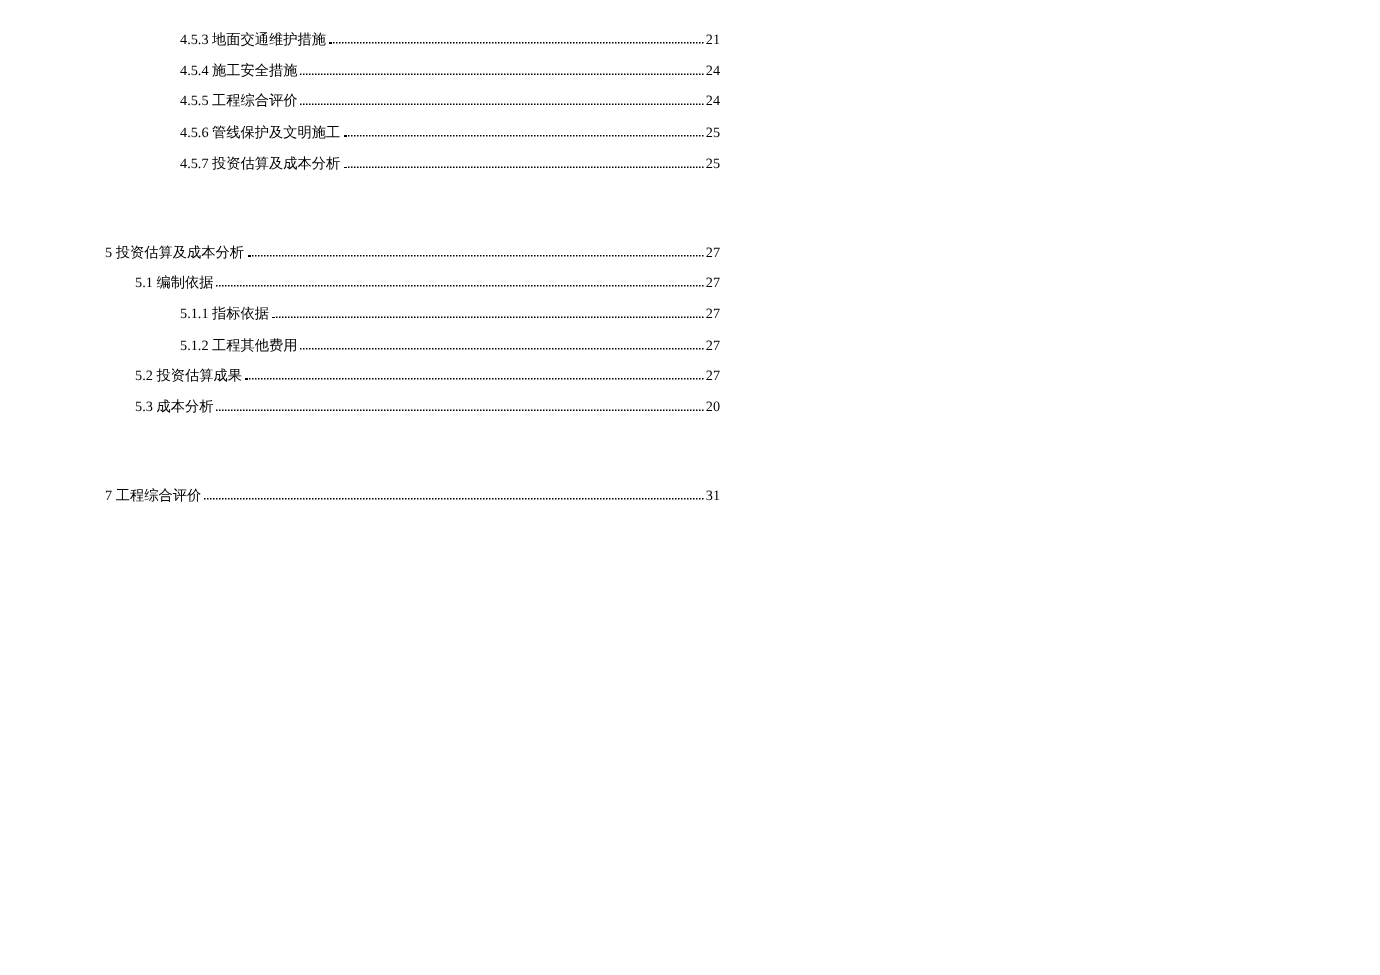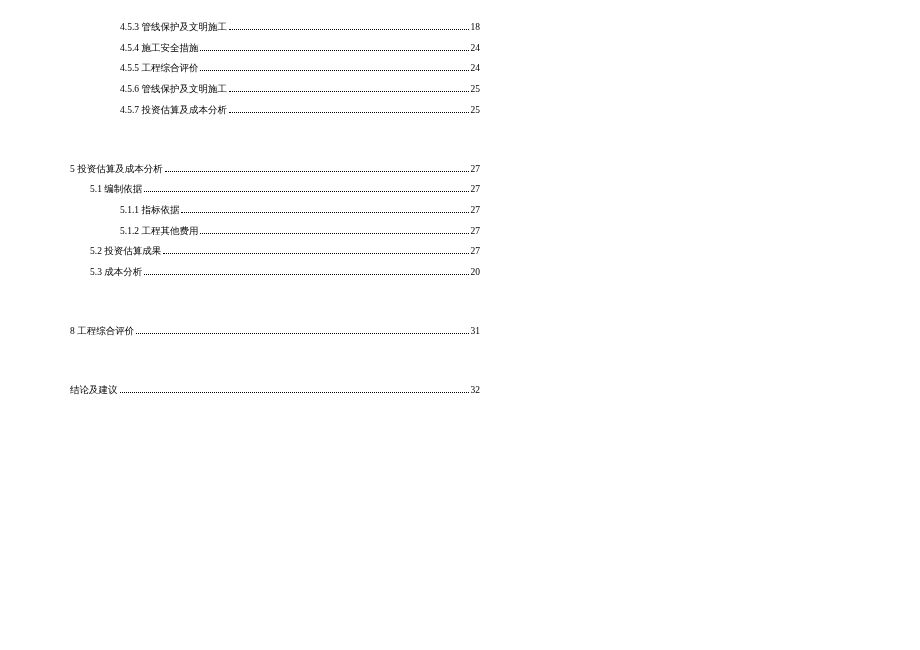--- a/index.html
+++ b/index.html
@@ -72,23 +72,23 @@
   }
 </style>
 </head>
 <body>
 
 <div class="page">
 
 
   <div class="toc" id="toc">
       <div class="toc-row lvl2">
-        <span class="toc-label">4.5.3 管线保护及文明施工</span>
+        <span class="toc-label">4.5.3 地面交通维护措施</span>
         <span class="toc-dots"></span>
-        <span class="toc-page">18</span>
+        <span class="toc-page">21</span>
       </div>
       <div class="toc-row lvl2">
         <span class="toc-label">4.5.4 施工安全措施</span>
         <span class="toc-dots"></span>
         <span class="toc-page">24</span>
       </div>
       <div class="toc-row lvl2">
         <span class="toc-label">4.5.5 工程综合评价</span>
         <span class="toc-dots"></span>
         <span class="toc-page">24</span>
@@ -127,25 +127,20 @@
         <span class="toc-label">5.2 投资估算成果</span>
         <span class="toc-dots"></span>
         <span class="toc-page">27</span>
       </div>
       <div class="toc-row lvl1">
         <span class="toc-label">5.3 成本分析</span>
         <span class="toc-dots"></span>
         <span class="toc-page">20</span>
       </div>
       <div class="toc-row lvl0">
-        <span class="toc-label">8 工程综合评价</span>
+        <span class="toc-label">7 工程综合评价</span>
         <span class="toc-dots"></span>
         <span class="toc-page">31</span>
-      </div>
-      <div class="toc-row lvl0">
-        <span class="toc-label">结论及建议</span>
-        <span class="toc-dots"></span>
-        <span class="toc-page">32</span>
       </div>
     </div>
 
 
 </div>
 
 </body></html>

